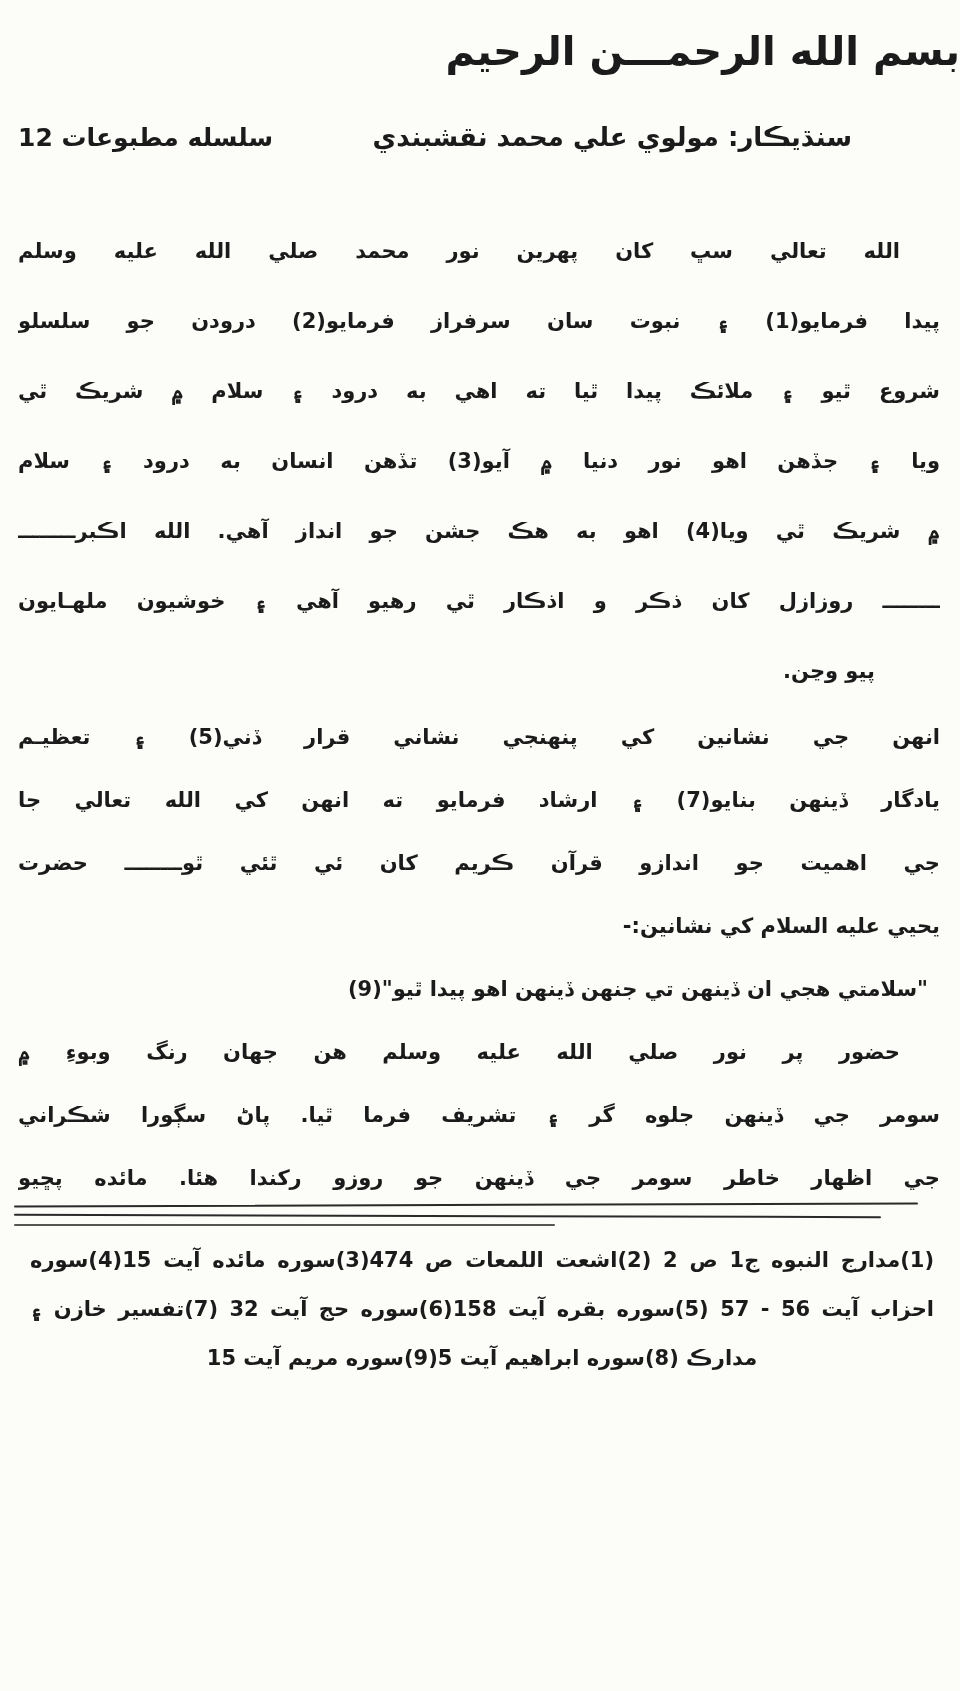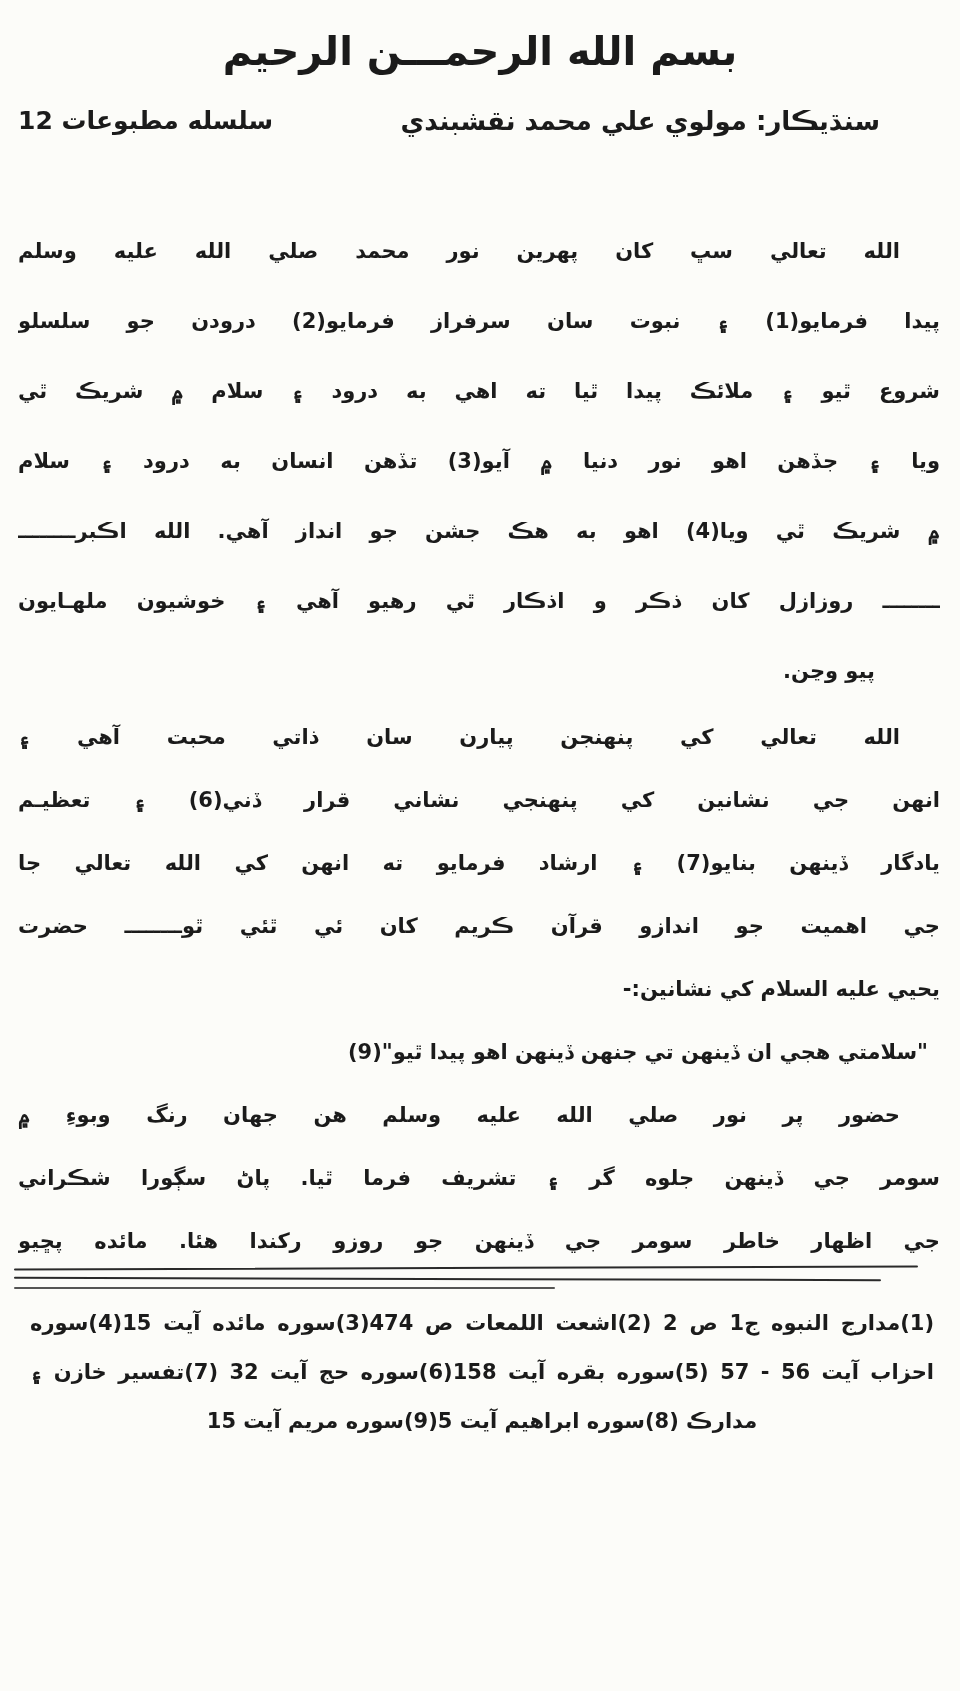--- a/index.html
+++ b/index.html
@@ -9,43 +9,43 @@
     margin:0 auto;
     background:#fcfcf9;
     color:#1b1b1b;
     font-family:"DejaVu Sans", sans-serif;
     box-sizing:border-box;
     overflow:hidden;
     direction:rtl;
   }
   .bismillah{
     margin-top:20px;
-    text-align:center;
     font-size:40px;
     font-weight:bold;
     line-height:62px;
     letter-spacing:0.5px;
   }
   .byline-row{
     display:flex;
     flex-direction:row-reverse; 
     justify-content:space-between;
+    align-items:center;
     margin-top:24px;
     height:62px;
   }
   .series{
     font-size:25px;
     font-weight:bold;
     margin-left:18px;
     white-space:nowrap;
   }
   .byline{
     font-size:26px;
     font-weight:bold;
-    margin-right:80px;
+    margin-right:108px;
     white-space:nowrap;
   }
   .body-text{
     margin-top:48px;
     padding:0 20px 0 18px;
   }
   .line{
     direction:rtl;
     font-size:21px;
     font-weight:bold;
@@ -100,22 +100,21 @@
       <div class="line indent">الله تعالي سڀ کان پهرين نور محمد صلي الله عليه وسلم</div>
       <div class="line">پيدا فرمايو(1) ۽ نبوت سان سرفراز فرمايو(2) درودن جو سلسلو</div>
       <div class="line">شروع ٿيو ۽ ملائڪ پيدا ٿيا ته اهي به درود ۽ سلام ۾ شريڪ ٿي</div>
       <div class="line">ويا ۽ جڏهن اهو نور دنيا ۾ آيو(3) تڏهن انسان به درود ۽ سلام</div>
       <div class="line">۾ شريڪ ٿي ويا(4) اهو به هڪ جشن جو انداز آهي. الله اڪبرــــــــ</div>
       <div class="line">ــــــــ روزازل کان ذڪر و اذڪار ٿي رهيو آهي ۽ خوشيون ملهـايون</div>
       <div class="line end short">پيو وڃن.</div>
     </div>
 
     <div class="para2">
-      <div class="line indent">الله تعالي کي پنهنجن پيارن سان ذاتي محبت آهي ۽</div>
-      <div class="line">انهن جي نشانين کي پنهنجي نشاني قرار ڏني(6) ۽ تعظيـم</div>
+      <div class="line">انهن جي نشانين کي پنهنجي نشاني قرار ڏني(5) ۽ تعظيـم</div>
       <div class="line">يادگار ڏينهن بنايو(7) ۽ ارشاد فرمايو ته انهن کي الله تعالي جا</div>
       <div class="line">جي اهميت جو اندازو قرآن ڪريم کان ئي ٿئي ٿوــــــــ حضرت</div>
       <div class="line end">يحيي عليه السلام کي نشانين:-</div>
       <div class="line quote">"سلامتي هجي ان ڏينهن تي جنهن ڏينهن اهو پيدا ٿيو"(9)</div>
     </div>
 
     <div class="para3">
       <div class="line indent">حضور پر نور صلي الله عليه وسلم هن جهان رنگ وبوءِ ۾</div>
       <div class="line">سومر جي ڏينهن جلوه گر ۽ تشريف فرما ٿيا. پاڻ سڳورا شڪراني</div>
       <div class="line">جي اظهار خاطر سومر جي ڏينهن جو روزو رکندا هئا. مائده پڇيو</div>

